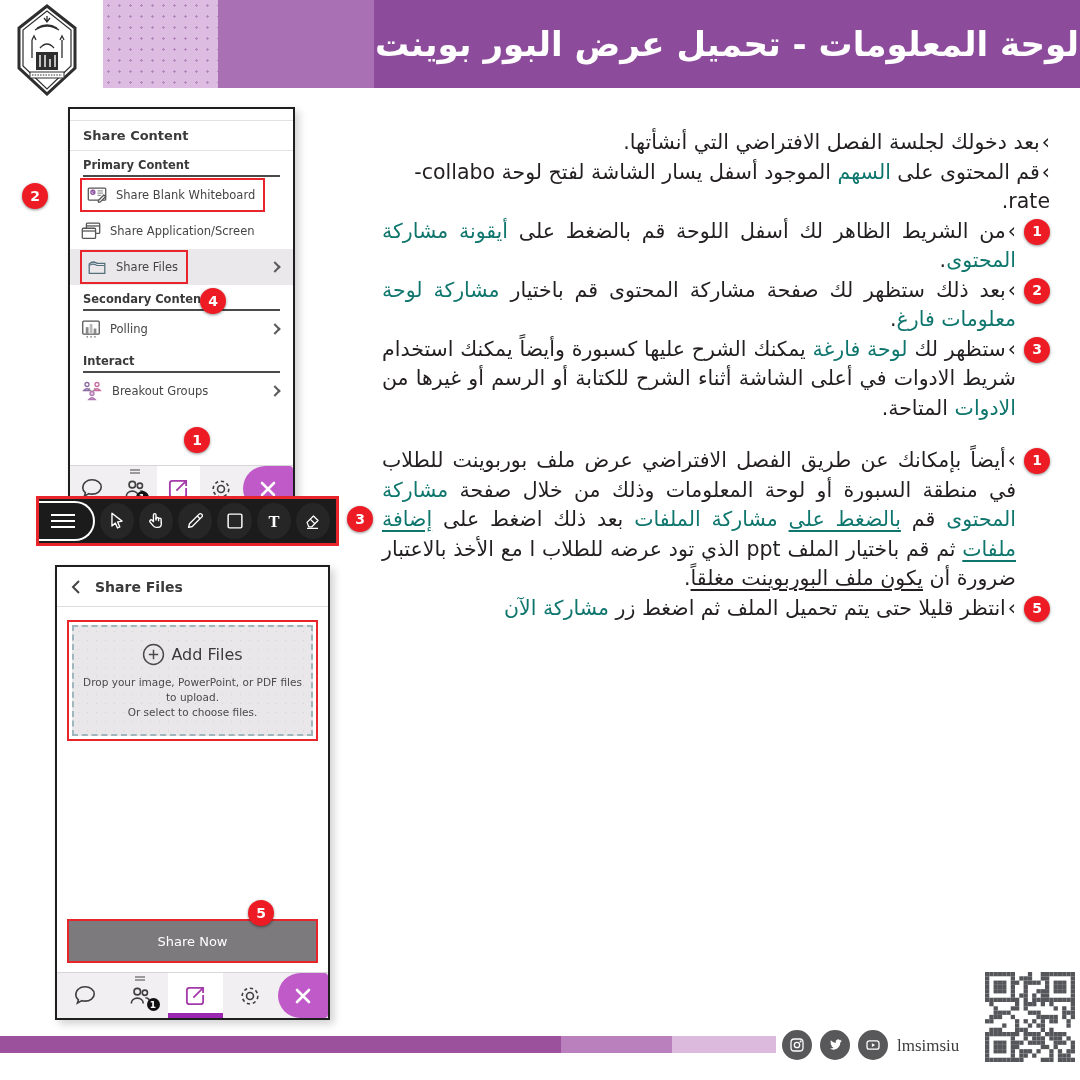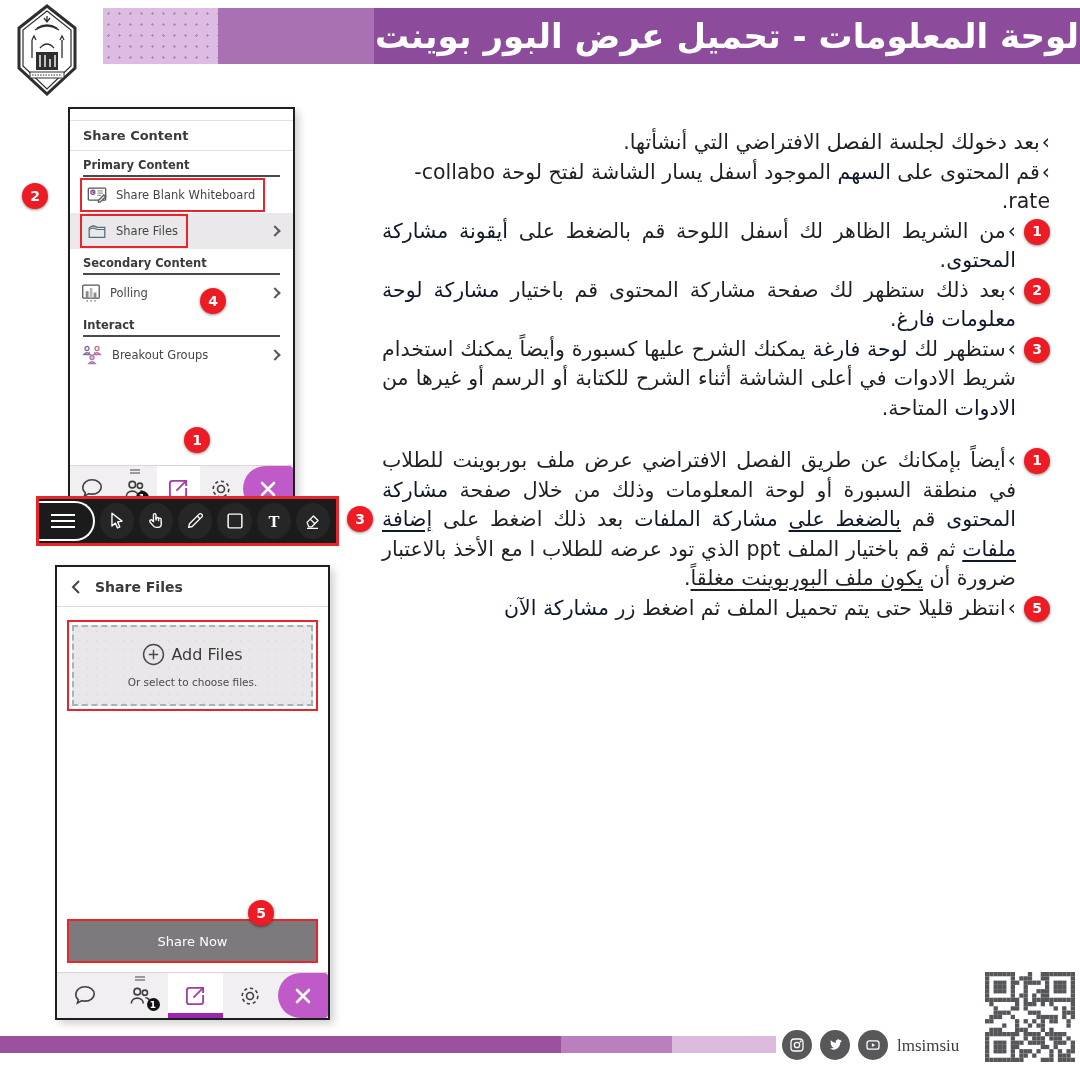--- a/index.html
+++ b/index.html
@@ -4,21 +4,21 @@
 <style>
   * { box-sizing: border-box; margin: 0; padding: 0; }
   html,body { background:#ffffff; }
   #stage {
     position: relative; width: 1080px; height: 1080px; margin: 0 auto;
     background: #ffffff; overflow: hidden;
     font-family: "DejaVu Sans", sans-serif;
   }
   
   .logo { position:absolute; left:12px; top:4px; width:70px; height:92px; }
-  .hdr-block { position:absolute; top:8px; height:56px; }
+  .hdr-block { position:absolute; top:0; height:88px; }
   .hdr-light { left:103px; width:115px; background:#dcbce0;
     background-image: radial-gradient(circle, #b487bd 1px, transparent 1.3px);
     background-size: 11px 11px; }
   .hdr-mid { left:218px; width:156px; background:#aa70b4; }
   .hdr-banner { left:374px; width:706px; background:#8d4b9c; display:flex;
     align-items:center; justify-content:center; }
   .hdr-title { color:#fff; font-size:34px; font-weight:bold; direction:rtl; letter-spacing:0; }
   
   .note { position:absolute; width:26px; height:26px; border-radius:50%;
     background:#ed1c24; color:#fff; font-size:14px; font-weight:bold;
@@ -88,21 +88,21 @@
     direction:rtl; }
   .para { position:relative; font-size:20.5px; line-height:29.5px; color:#231f20;
     text-align:justify; }
   .para.badged { padding-right:34px; }
   .para.gap { margin-top:23px; }
   .pbadge { position:absolute; right:0; top:2px; width:26px; height:26px;
     border-radius:50%; background:#ed1c24; color:#fff; font-size:14px;
     font-weight:bold; display:flex; align-items:center; justify-content:center;
     box-shadow:0 1px 3px rgba(0,0,0,.45); }
   .bullet { direction:ltr; unicode-bidi:isolate; margin-left:2px; }
-  .seg-c { color:#0f172a; }
+  .seg-c { color:#0f766e; }
   .seg-u { text-decoration:underline; text-underline-offset:4px; }
   
   .fbar { position:absolute; top:1036px; height:17px; }
   .fbar-dark { left:0; width:561px; background:#9c519d; }
   .fbar-mid { left:561px; width:111px; background:#ba80be; }
   .fbar-light { left:672px; width:104px; background:#dbbade; }
   .social { position:absolute; top:1030px; width:30px; height:30px;
     border-radius:50%; background:#58585a; display:flex; align-items:center;
     justify-content:center; }
   #handle { position:absolute; left:897px; top:1036px;
@@ -151,20 +151,31 @@
             <circle cx="7.5" cy="9" r="2.2" stroke="#8a4f9c"></circle>
             <path d="M7.5 6.8V9l1.8 1.2" stroke="#8a4f9c"></path>
             <path d="M12.5 7.5h6M12.5 10h6M12.5 12.5h4" stroke="#999"></path>
             <path d="M13.5 18l6-6 1.8 1.8-6 6h-1.8z" fill="#fff"></path>
           </g>
         </svg>
         <span class="item-label">Share Blank Whiteboard</span>
       </span>
     </div>
 
+    <div class="item">
+      <svg width="22" height="22" viewBox="0 0 24 24">
+        <g fill="#fff" stroke="#555" stroke-width="1.4">
+          <rect x="7" y="3.5" width="14.5" height="11" rx="1"></rect>
+          <path d="M7 6.5h14.5" fill="none"></path>
+          <rect x="2.5" y="9" width="14.5" height="11" rx="1"></rect>
+          <path d="M2.5 12h14.5" fill="none"></path>
+        </g>
+      </svg>
+      <span class="item-label">Share Application/Screen</span>
+    </div>
 
 
     <div class="item item-files">
       <span class="rframe">
         <svg width="22" height="22" viewBox="0 0 24 24">
           <path d="M4 8c2.2-2 4.6-2.4 6.8-1l1.4.8H20" fill="#cfe9f2" stroke="none"></path>
           <g fill="none" stroke="#55707d" stroke-width="1.4">
             <path d="M3.5 19V8.6C6 6.4 8.3 6 10.6 7.2l1.5.8h8.4V19z"></path>
             <path d="M3.5 10.5c2.3-1.8 4.6-2.1 7-1l1.6.8h8.4" stroke-width="1.1"></path>
           </g>
@@ -311,20 +322,21 @@
         <div class="addfiles">
           <svg width="23" height="23" viewBox="0 0 22 22">
             <g fill="none" stroke="#4a4a4a" stroke-width="1.4">
               <circle cx="11" cy="11" r="9.5"></circle>
               <path d="M11 6.5v9M6.5 11h9"></path>
             </g>
           </svg>
           <span>Add Files</span>
         </div>
         <div class="hint">
+          <div>Drop your image, PowerPoint, or PDF files to upload.</div>
           <div>Or select to choose files.</div>
         </div>
       </div>
     </div>
 
     <div class="share-now">Share Now</div>
 
     <div class="ptoolbar">
       <div class="tcell">
         <svg width="26" height="26" viewBox="0 0 24 24">

